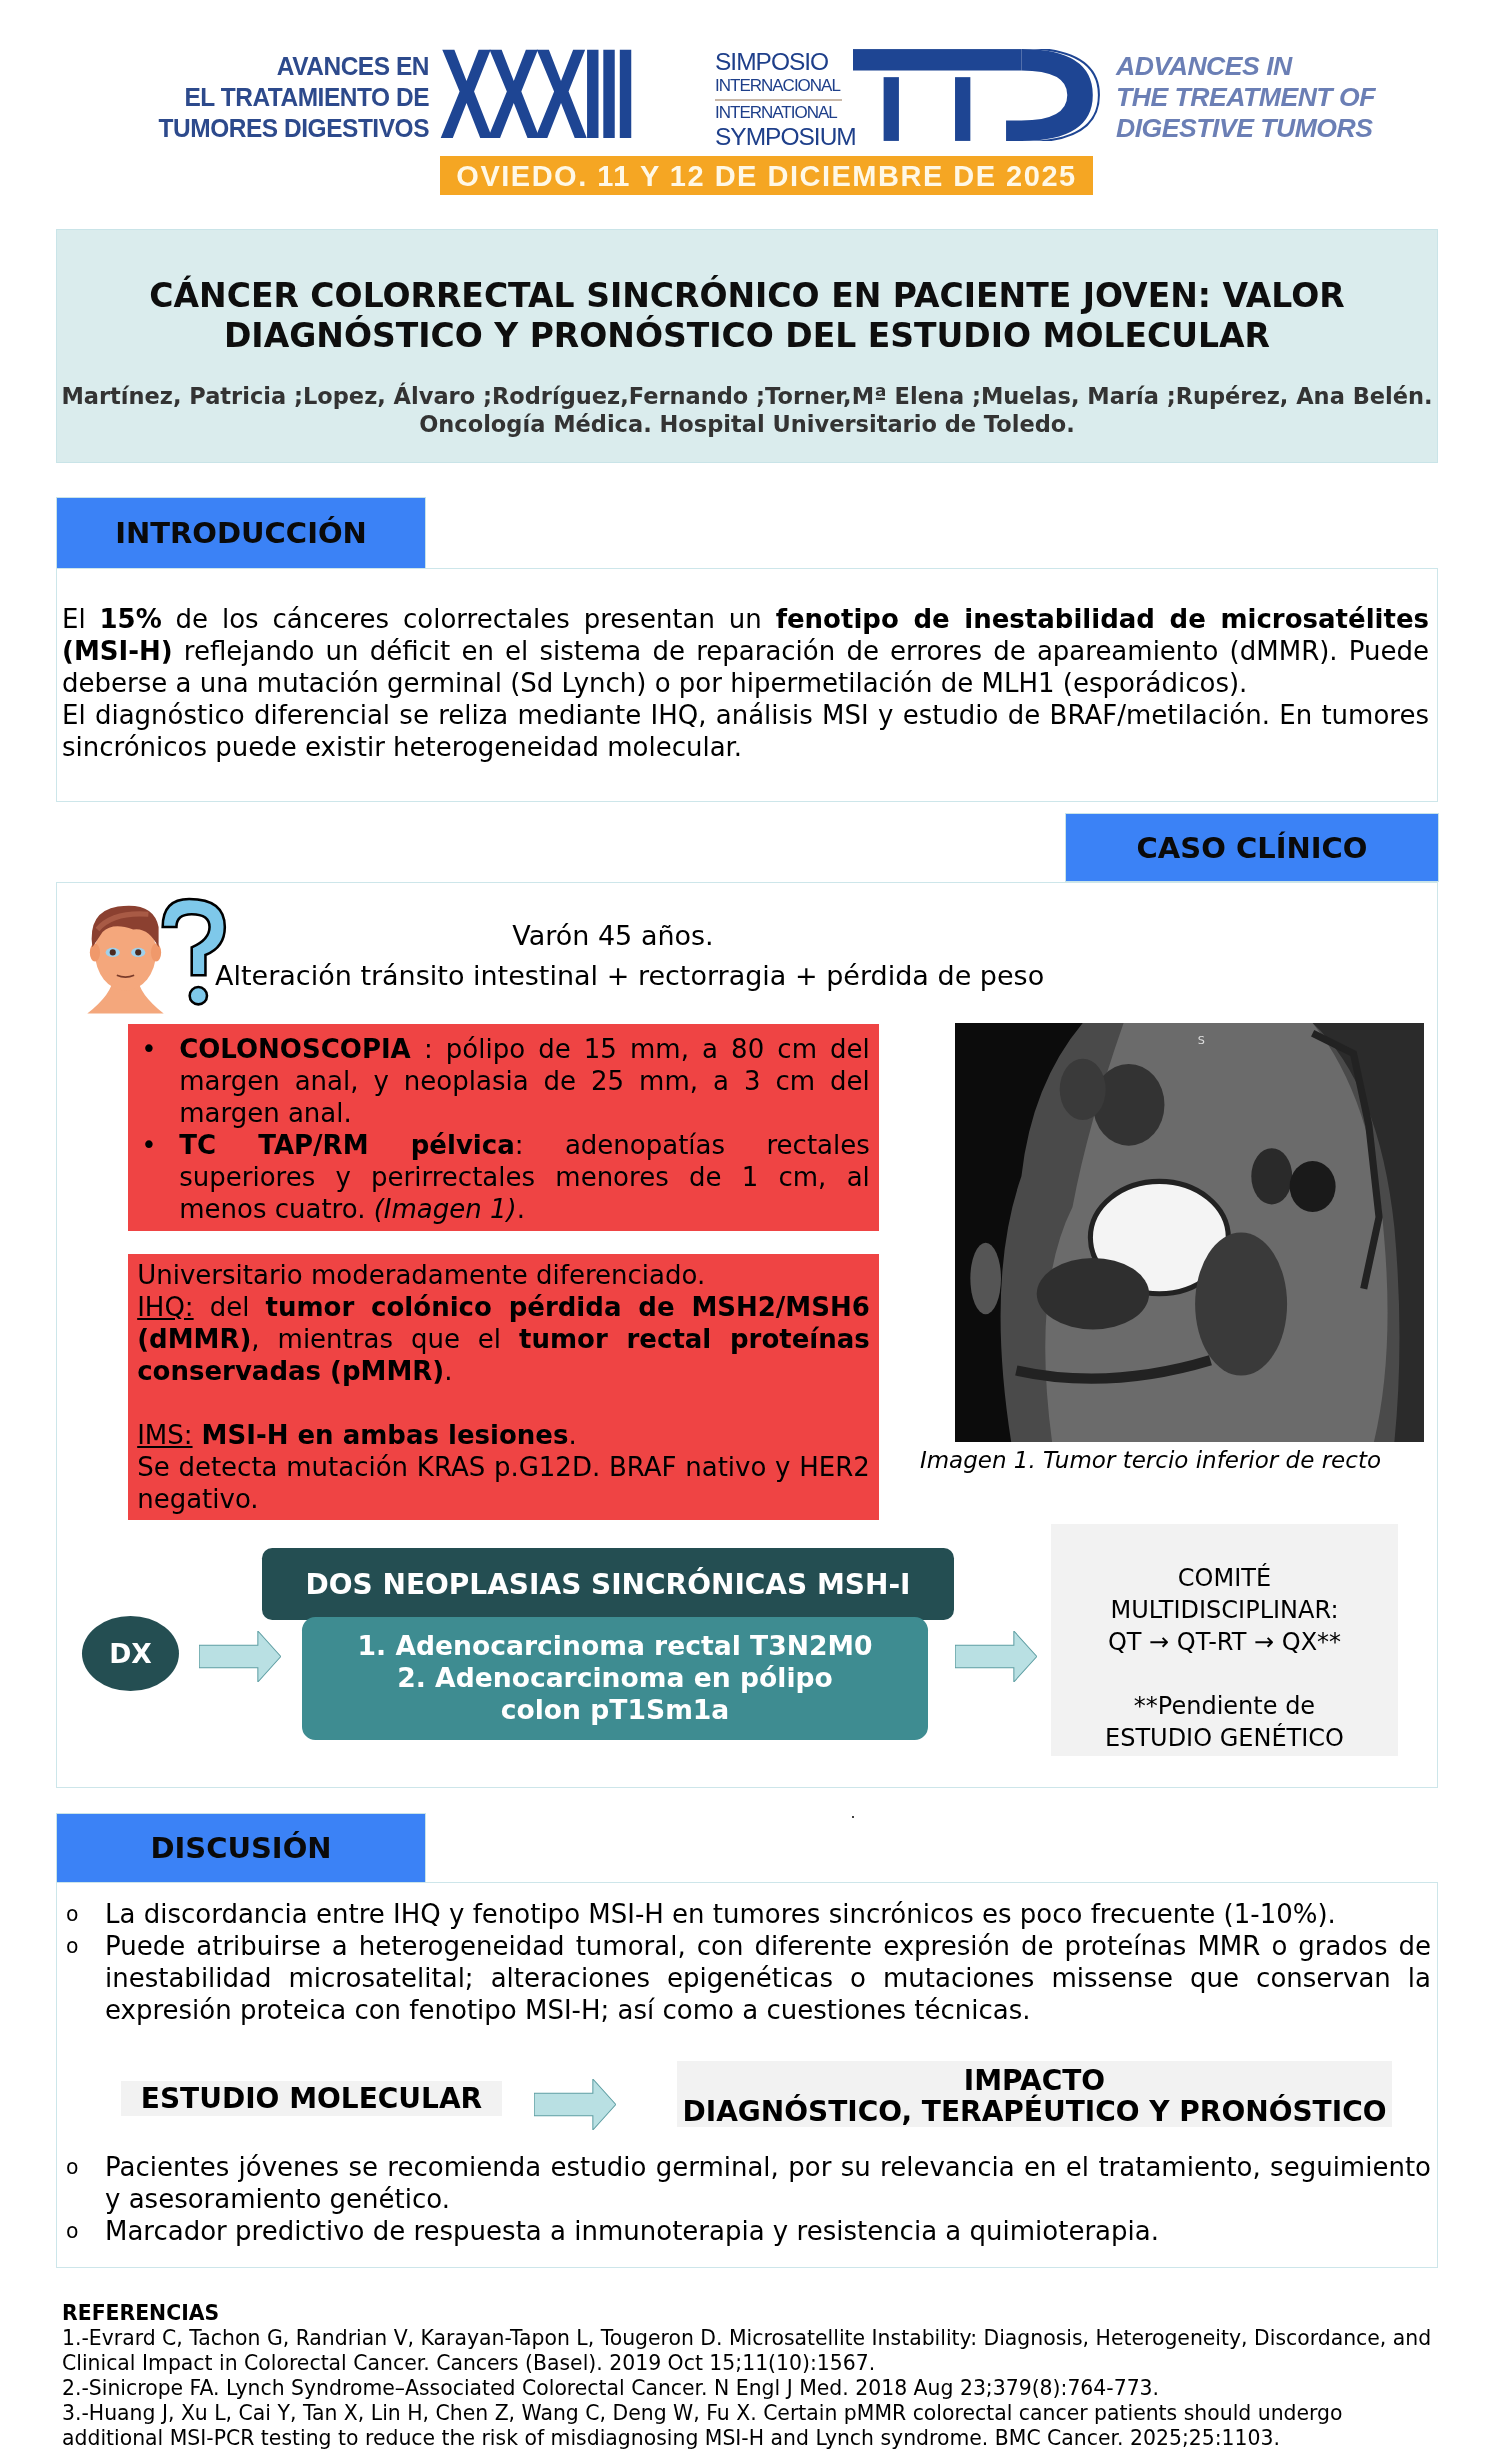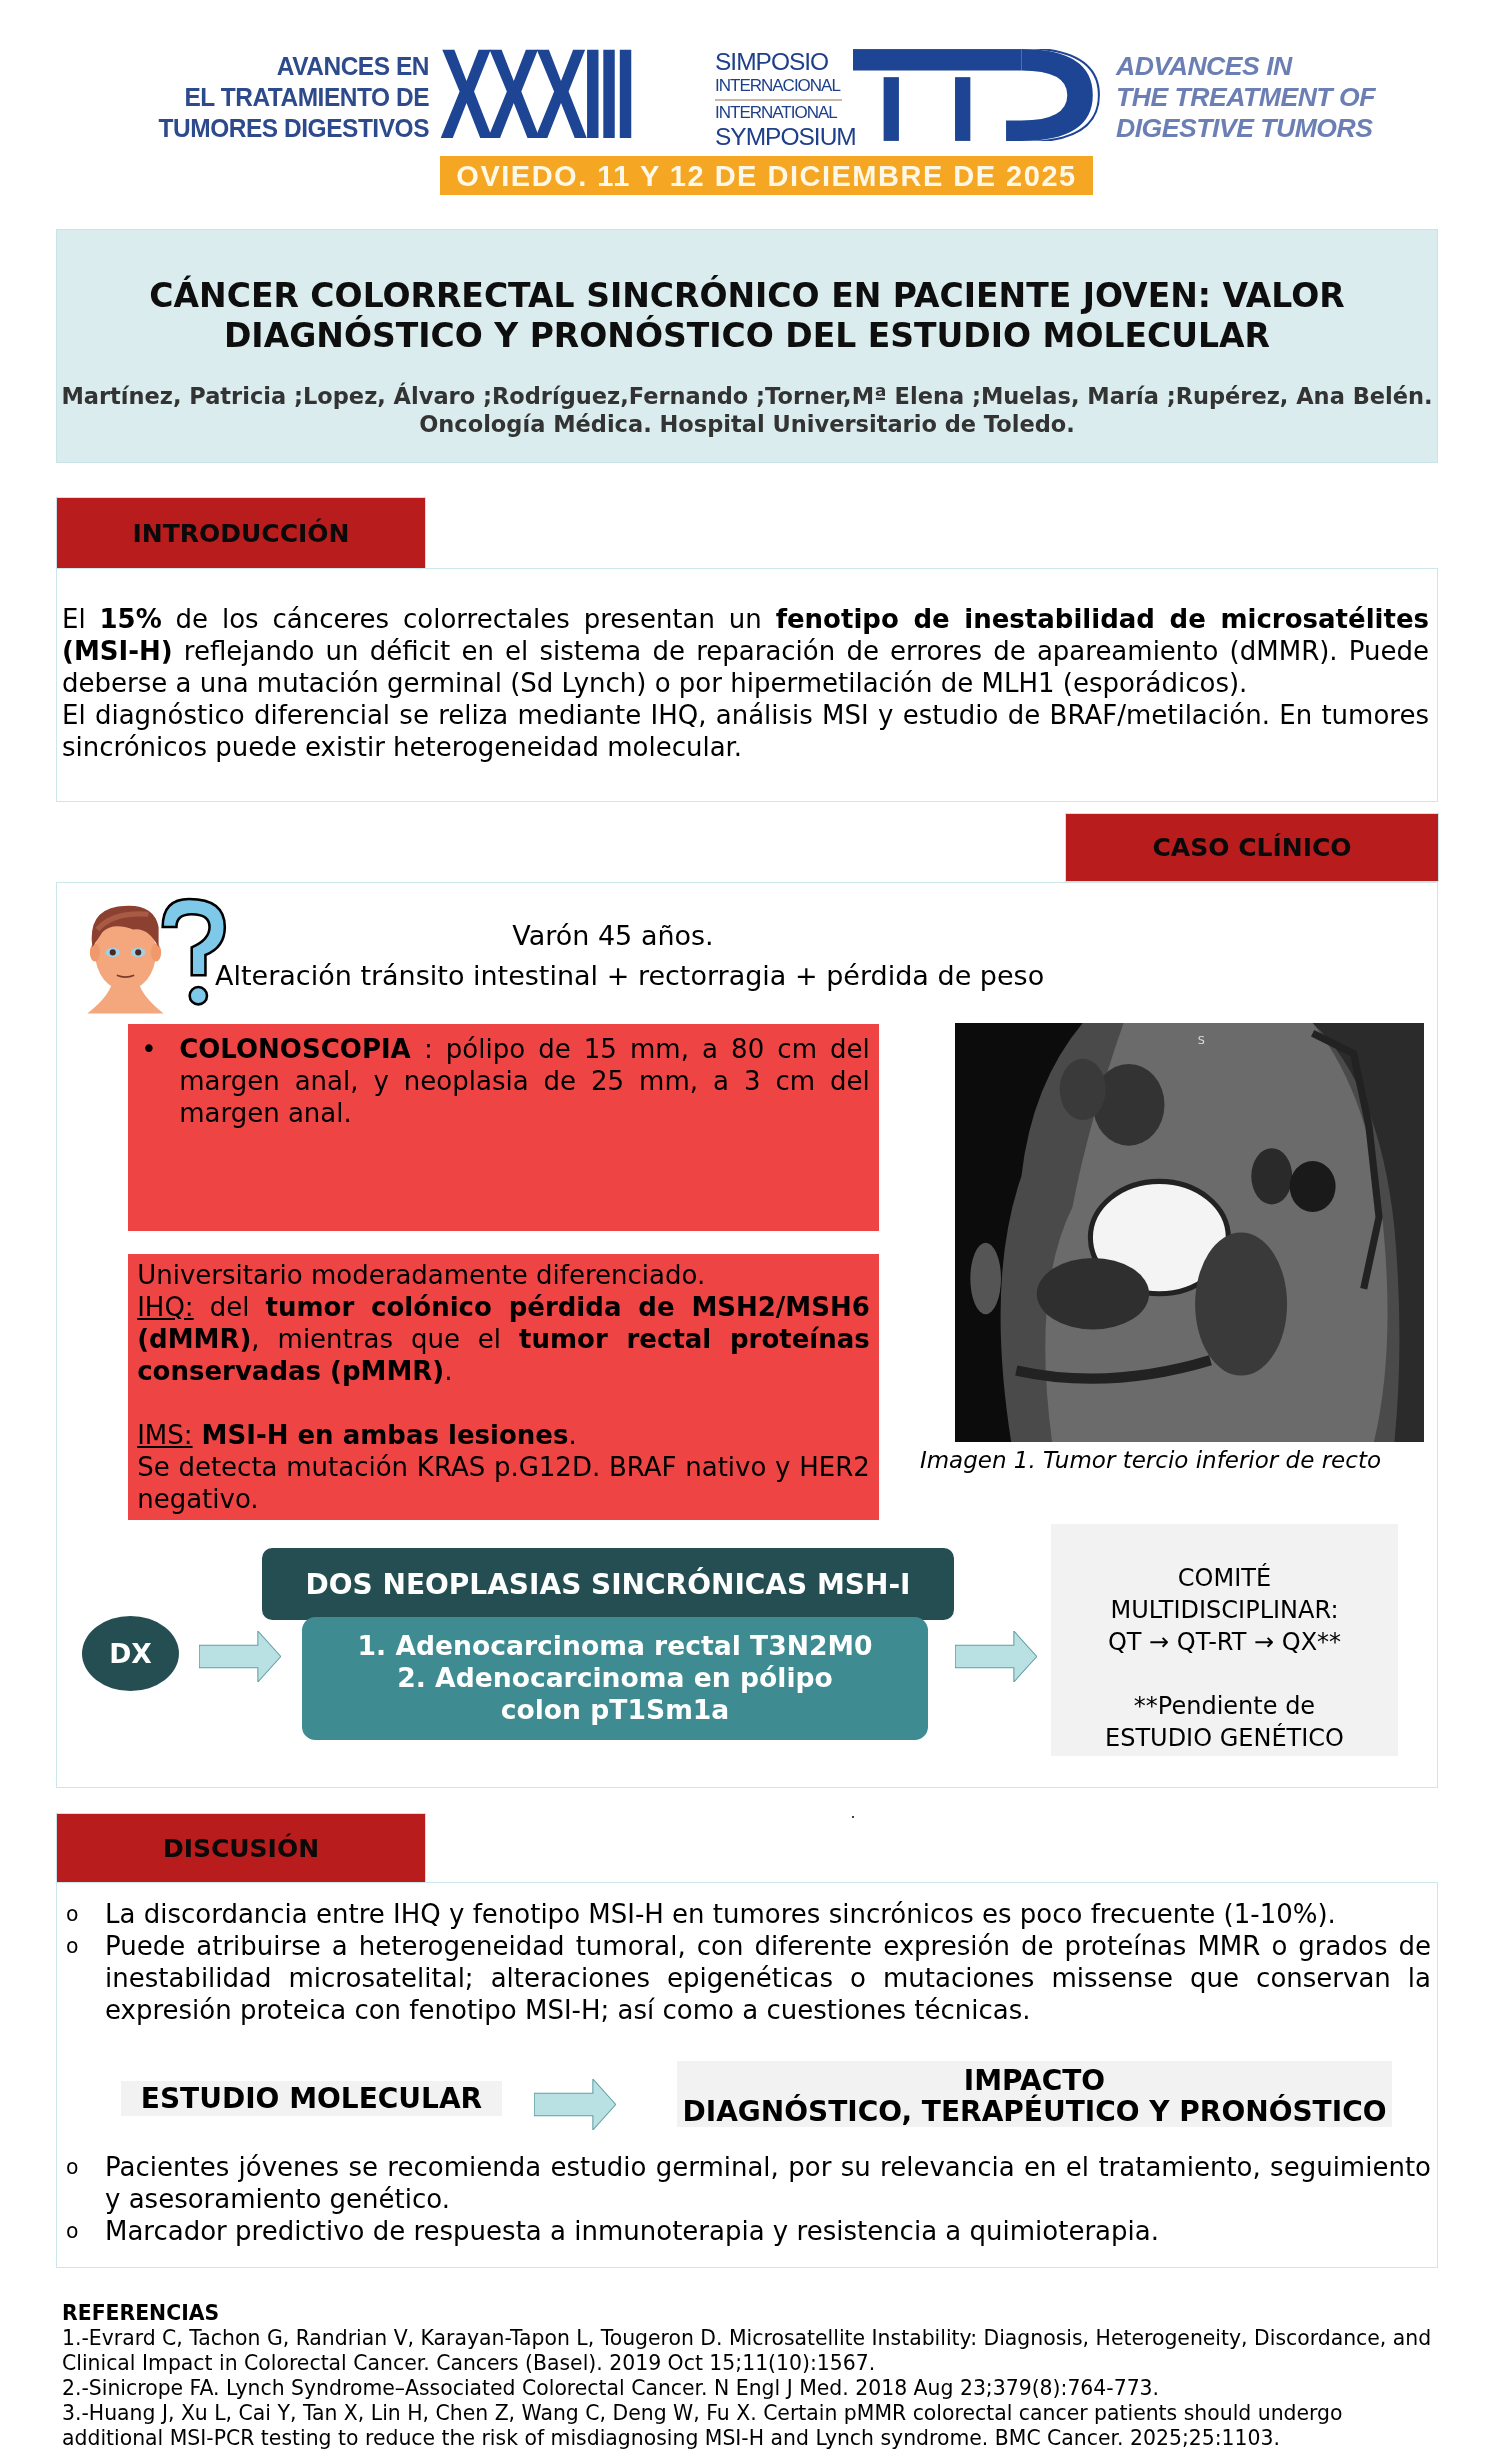--- a/index.html
+++ b/index.html
@@ -21,21 +21,21 @@
     font-style: italic; font-weight: bold; font-size: 26.6px; line-height: 31px; letter-spacing: -0.5px; }
   .hdr-date { left: 440px; top: 156px; width: 653px; height: 39px; background: #f5a623; color: #fff8e6;
     font-family: "Liberation Sans", sans-serif; font-weight: bold; font-size: 29px; line-height: 41px; text-align: center; letter-spacing: 1.5px; }
 
   
   .title-box { left: 56px; top: 229px; width: 1382px; height: 234px; background: #daeced; border: 1px solid #c9e4e8; text-align: center; }
   .title-main { margin-top: 46px; font-size: 33px; line-height: 40px; font-weight: bold; color: #0e0e0e; padding: 0 82px; }
   .authors { margin-top: 25.5px; font-size: 22.5px; line-height: 28px; font-weight: bold; color: #333; }
 
   
-  .tab { background: #b91c1c; border: 1px solid #c9e4e8; font-weight: bold; font-size: 25px; display: flex; align-items: center; justify-content: center; color: #0a0a0a; }
+  .tab { background: #3b82f6; border: 1px solid #c9e4e8; font-weight: bold; font-size: 29px; display: flex; align-items: center; justify-content: center; color: #0a0a0a; }
   .panel { border: 1.5px solid #cde6ea; background: #fff; }
 
   
   .intro-tab { left: 56px; top: 497px; width: 370px; height: 72px; }
   .intro-panel { left: 56px; top: 568px; width: 1382px; height: 234px; }
   .intro-text { left: 62px; top: 603px; width: 1367px; font-size: 26px; line-height: 32px; text-align: justify; }
   .intro-text p { margin: 0; }
 
   
   .caso-tab { left: 1065px; top: 813px; width: 374px; height: 69px; }
@@ -146,20 +146,21 @@
   <path d="M88 165 Q105 172 122 165" stroke="#7a3b2a" stroke-width="3" fill="none"></path>
   <path d="M230 15 Q300 15 300 70 Q300 110 262 125 L262 165 L235 165 L235 110 Q270 95 270 70 Q270 45 235 45 Q205 45 205 70 L178 70 Q178 15 230 15 Z" fill="#7ec8ea" stroke="#000" stroke-width="5"></path>
   <circle cx="248" cy="205" r="17" fill="#7ec8ea" stroke="#000" stroke-width="5"></circle>
 </svg>
 <div class="abs patient-line1">Varón 45 años.</div>
 <div class="abs patient-line2">Alteración tránsito intestinal + rectorragia + pérdida de peso</div>
 
 <div class="abs gray box1">
   <ul>
     <li><b>COLONOSCOPIA</b><span> : pólipo de 15 mm, a 80 cm del margen anal, y neoplasia de 25 mm, a 3 cm del margen anal.</span></li>
+    <li><b>TC TAP/RM pélvica</b><span>: adenopatías rectales superiores y perirrectales menores de 1 cm, al menos cuatro. </span><i>(Imagen 1)</i><span>.</span></li>
   </ul>
 </div>
 
 <div class="abs gray box2">
   <p>Universitario moderadamente diferenciado.</p>
   <p><span class="u">IHQ:</span><span> del </span><b>tumor colónico pérdida de MSH2/MSH6 (dMMR)</b><span>, mientras que el </span><b>tumor rectal proteínas conservadas (pMMR)</b><span>.</span></p>
   <p style="height:32px"></p>
   <p><span class="u">IMS:</span><b> MSI-H en ambas lesiones</b><span>.</span></p>
   <p>Se detecta mutación KRAS p.G12D. BRAF nativo y HER2 negativo.</p>
 </div>

